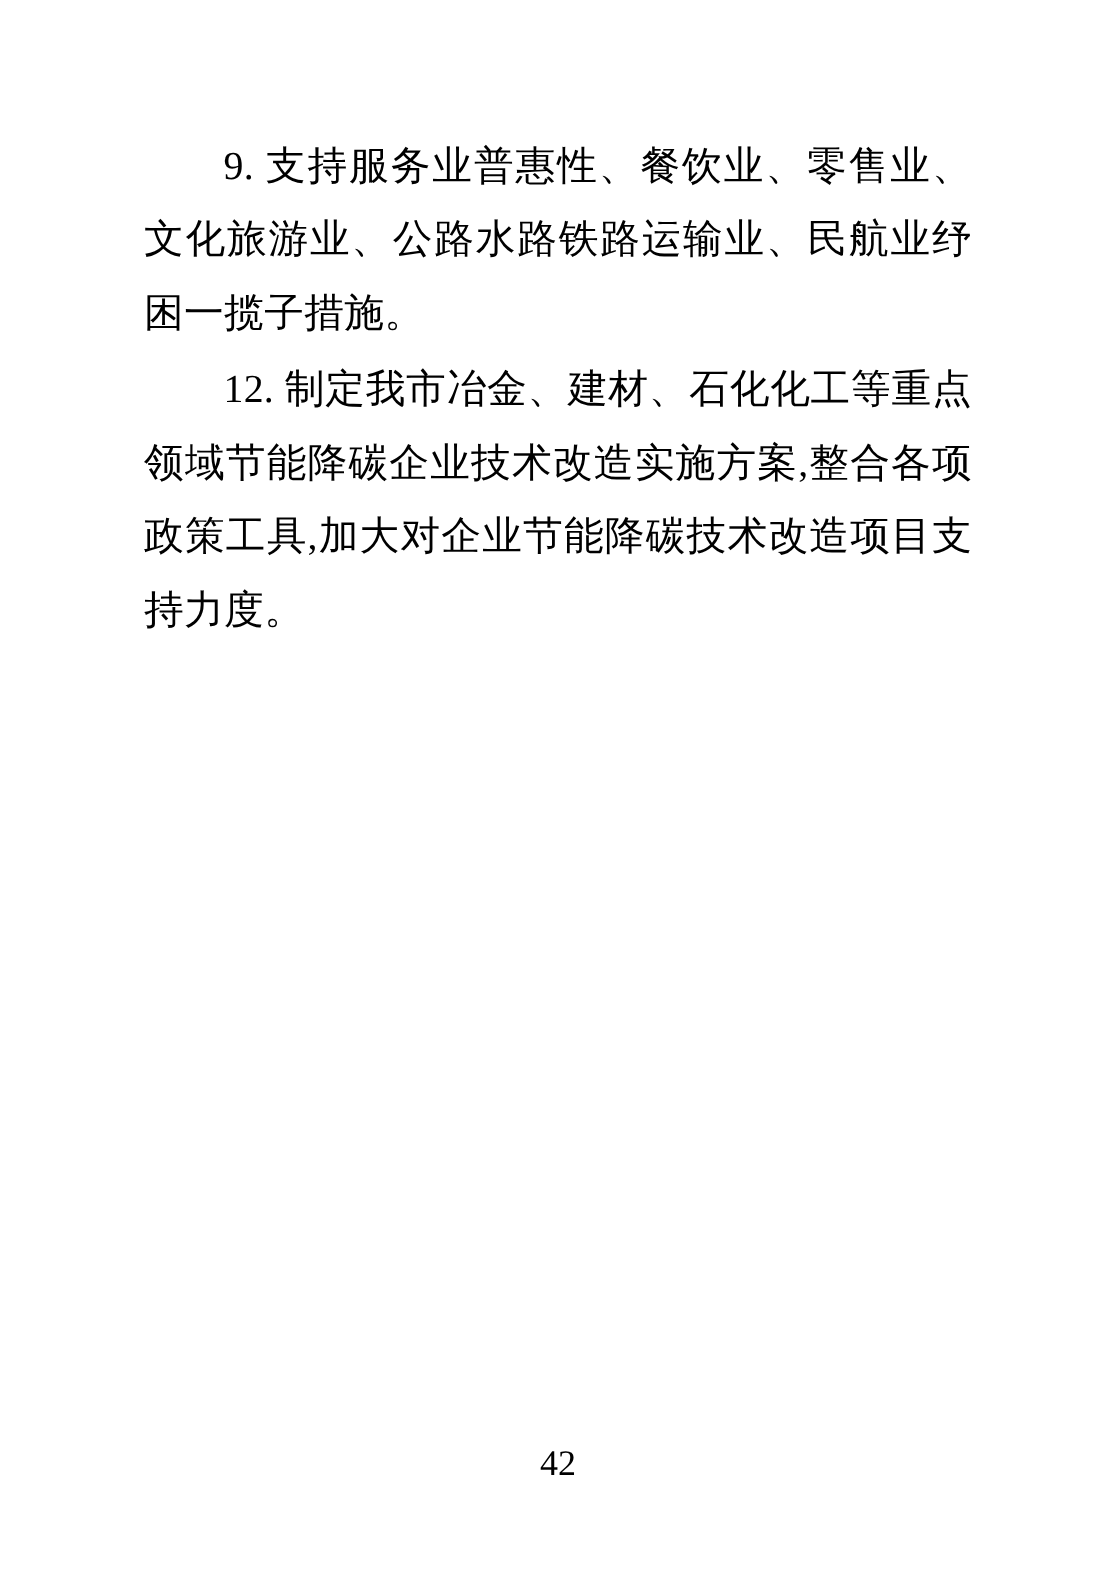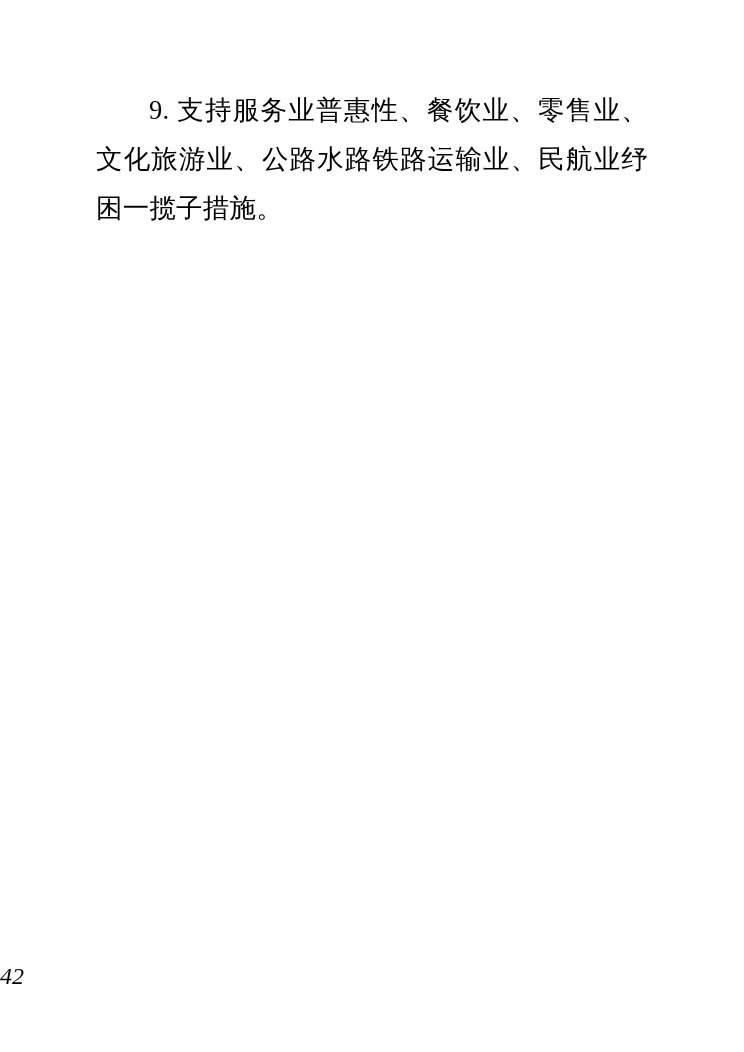--- a/index.html
+++ b/index.html
@@ -31,26 +31,27 @@
   }
   .para {
     margin: 0 0 2px 0;
     text-indent: 2em;
   }
   .page-number {
     position: absolute;
     left: 0;
     right: 0;
     bottom: 62px;
+    text-align: center;
     font-size: 24px;
     font-family: "Liberation Serif", "DejaVu Serif", serif;
-    font-style: italic;
   }
 </style>
 </head>
 <body>
 
 <div class="page">
   <div class="body-text">
     <p class="para">9. 支持服务业普惠性、餐饮业、零售业、文化旅游业、公路水路铁路运输业、民航业纾困一揽子措施。</p>
+    <p class="para">12. 制定我市冶金、建材、石化化工等重点领域节能降碳企业技术改造实施方案,整合各项政策工具,加大对企业节能降碳技术改造项目支持力度。</p>
   </div>
   <div class="page-number">42</div>
 </div>
 
 </body></html>

